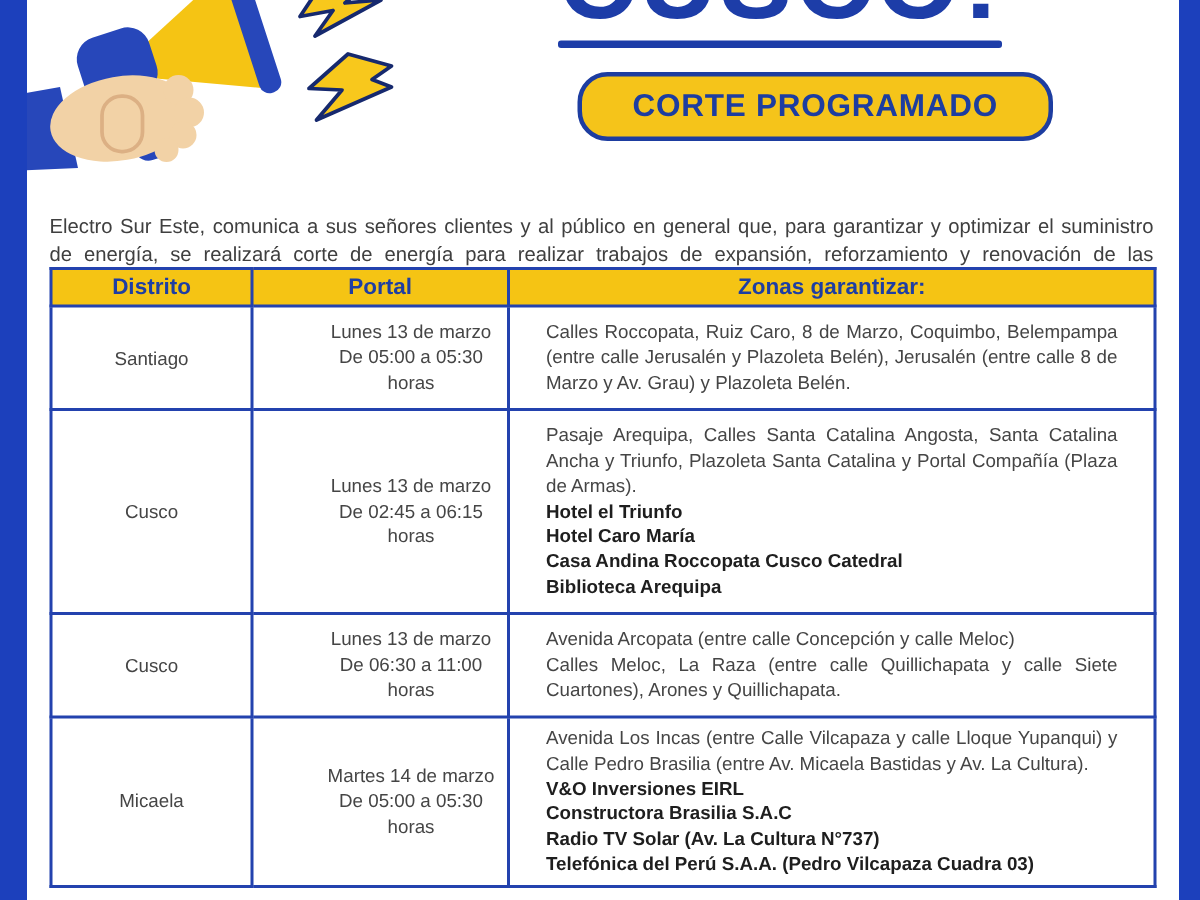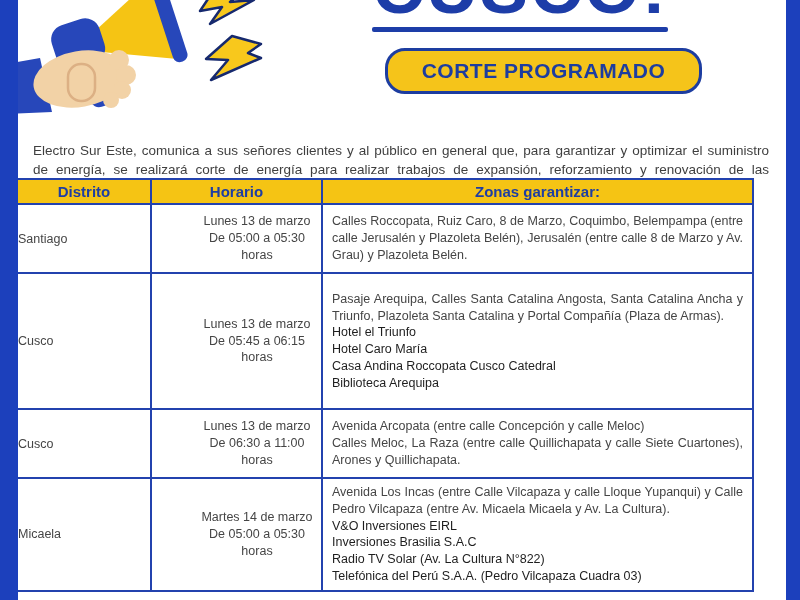--- a/index.html
+++ b/index.html
@@ -40,47 +40,47 @@
 
   
   .intro {
     position:absolute; left:33px; top:107px; width:736px;
     font-size:13.5px; line-height:1.42; color:#3f3f3f;
     text-align:justify; word-spacing:1px;margin-top:34px;
   }
 
   
   .outage-table {
-    position:absolute; left:16px; top:178px; width:736px;
+    position:absolute; left:33px; top:178px; width:736px;
     border-collapse:collapse; table-layout:fixed;
   }
   .outage-table th, .outage-table td {
     border:2px solid #2342ae; vertical-align:middle;
   }
   .outage-table th {
     height:25px; background:#f5c414; color:#1e3ea3;
     font-size:15px; font-weight:bold; text-align:center;
   }
   .col-district { width:134px; }
   .col-schedule { width:171px; }
   .col-zones    { width:431px; }
   td.cell-district {
-    font-size:12.5px; color:#454545;
+    text-align:center; font-size:12.5px; color:#454545;
   }
   td.cell-schedule {
     text-align:center; font-size:12.5px; color:#454545; line-height:1.35;padding-left:41px;
   }
   td.cell-schedule span { display:block; }
   td.cell-zones {
-    padding:5px 9px; font-size:12.5px; color:#454545;
+    padding:5px 24px; font-size:12.5px; color:#454545;
     text-align:justify; line-height:1.34;
   }
   td.cell-zones .zones-text { white-space:pre-line; }
   td.cell-zones .place-line {
-    display:block; font-weight:normal; color:#1e1e1e; text-align:left;
+    display:block; font-weight:bold; color:#1e1e1e; text-align:left;
   }
   tr.row-1 { height:69px; }
   tr.row-2 { height:136px; }
   tr.row-3 { height:69px; }
 </style>
 </head>
 <body>
 
 <svg class="hero-art" viewBox="0 0 292 114" aria-hidden="true">
   <g transform="rotate(-18 100 40)">
@@ -118,40 +118,40 @@
 
 <table class="outage-table">
   <colgroup>
     <col class="col-district">
       <col class="col-schedule">
       <col class="col-zones">
   </colgroup>
   <thead>
     <tr>
       <th>Distrito</th>
-      <th>Horario</th>
+      <th>Portal</th>
       <th>Zonas garantizar:</th>
     </tr>
   </thead>
   <tbody>
     <tr class="row-1">
       <td class="cell-district">Santiago</td>
       <td class="cell-schedule">
         <span>Lunes 13 de marzo</span>
         <span>De 05:00 a 05:30 horas</span>
       </td>
       <td class="cell-zones">
         <span class="zones-text">Calles Roccopata, Ruiz Caro, 8 de Marzo, Coquimbo, Belempampa (entre calle Jerusalén y Plazoleta Belén), Jerusalén (entre calle 8 de Marzo y Av. Grau) y Plazoleta Belén.</span>
       </td>
     </tr>
     <tr class="row-2">
       <td class="cell-district">Cusco</td>
       <td class="cell-schedule">
         <span>Lunes 13 de marzo</span>
-        <span>De 05:45 a 06:15 horas</span>
+        <span>De 02:45 a 06:15 horas</span>
       </td>
       <td class="cell-zones">
         <span class="zones-text">Pasaje Arequipa, Calles Santa Catalina Angosta, Santa Catalina Ancha y Triunfo, Plazoleta Santa Catalina y Portal Compañía (Plaza de Armas).</span>
         <span class="place-line">Hotel el Triunfo</span>
         <span class="place-line">Hotel Caro María</span>
         <span class="place-line">Casa Andina Roccopata Cusco Catedral</span>
         <span class="place-line">Biblioteca Arequipa</span>
       </td>
     </tr>
     <tr class="row-3">
@@ -165,24 +165,24 @@
 Calles Meloc, La Raza (entre calle Quillichapata y calle Siete Cuartones), Arones y Quillichapata.</span>
       </td>
     </tr>
     <tr class="row-4">
       <td class="cell-district">Micaela</td>
       <td class="cell-schedule">
         <span>Martes 14 de marzo</span>
         <span>De 05:00 a 05:30 horas</span>
       </td>
       <td class="cell-zones">
-        <span class="zones-text">Avenida Los Incas (entre Calle Vilcapaza y calle Lloque Yupanqui) y Calle Pedro Vilcapaza (entre Av. Micaela Micaela y Av. La Cultura).</span>
+        <span class="zones-text">Avenida Los Incas (entre Calle Vilcapaza y calle Lloque Yupanqui) y Calle Pedro Brasilia (entre Av. Micaela Bastidas y Av. La Cultura).</span>
         <span class="place-line">V&amp;O Inversiones EIRL</span>
-        <span class="place-line">Inversiones Brasilia S.A.C</span>
-        <span class="place-line">Radio TV Solar (Av. La Cultura N°822)</span>
+        <span class="place-line">Constructora Brasilia S.A.C</span>
+        <span class="place-line">Radio TV Solar (Av. La Cultura N°737)</span>
         <span class="place-line">Telefónica del Perú S.A.A. (Pedro Vilcapaza Cuadra 03)</span>
       </td>
     </tr>
   </tbody>
 </table>
 
 <div class="frame-bar frame-left"></div>
 <div class="frame-bar frame-right"></div>
 
 </body></html>

